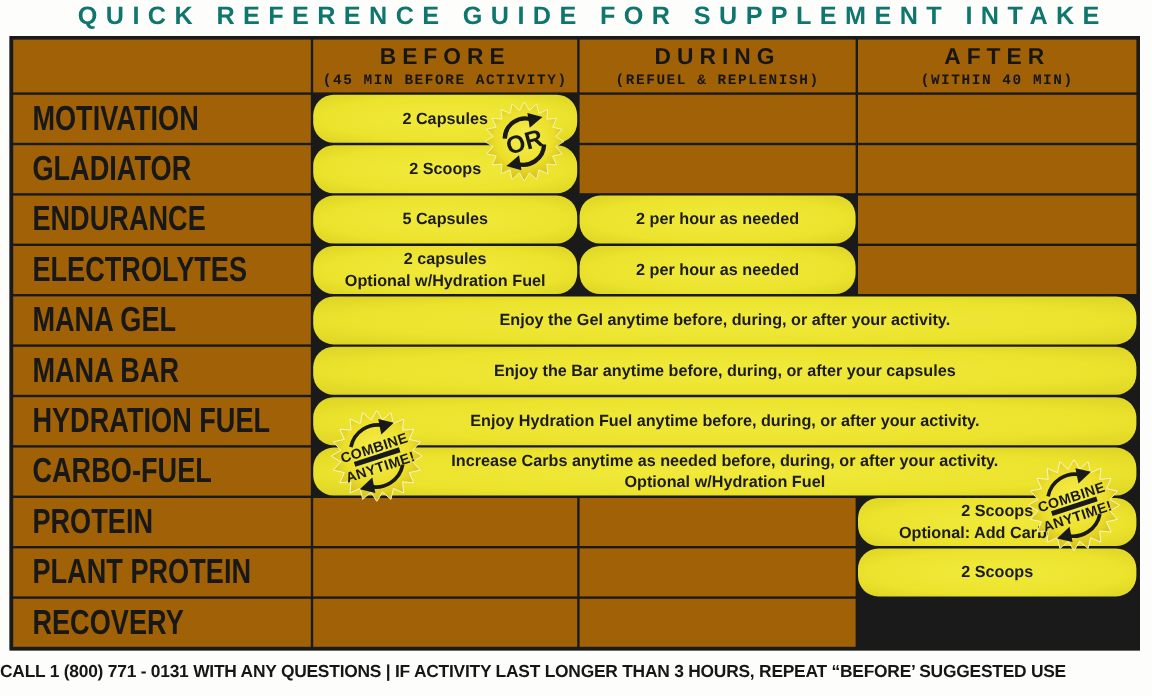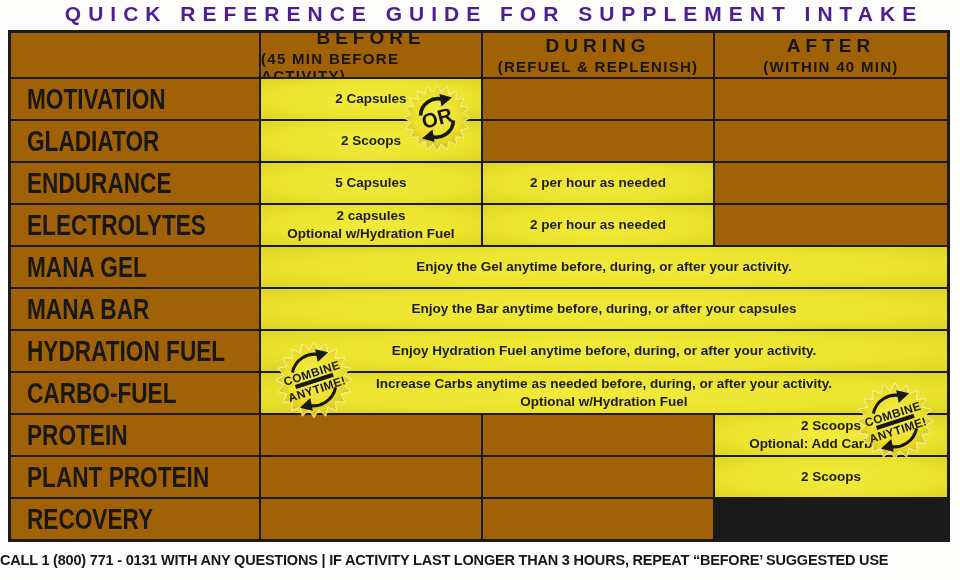--- a/index.html
+++ b/index.html
@@ -1,40 +1,40 @@
 <!DOCTYPE html>
 <html><head>
 <meta charset="utf-8">
 <style>
   * { margin: 0; padding: 0; box-sizing: border-box; }
   html, body { width: 960px; height: 580px; overflow: hidden; background: #ffffff;
     font-family: "Liberation Sans", sans-serif; }
   .page { position: relative; width: 960px; height: 580px; background: #fdfdfc; }
 
   .title { position: absolute; top: 2px; left: 0; width: 960px; text-align: center;
-    font-size: 21px; font-weight: 800; letter-spacing: 7px; color: #4c1d95;
+    font-size: 21px; font-weight: 800; letter-spacing: 7px; color: #0f766e;
     white-space: nowrap; padding-left: 28px; }
 
   .table { position: absolute; top: 30px; left: 8px; width: 942px;
     display: grid; grid-template-columns: 248px 220px 230px 1fr;
     grid-template-rows: 44px repeat(11, 40px); gap: 2px;
     background: #1a1a1a; border: 3px solid #1a1a1a; }
 
   .cell { background: #a16207; display: flex; align-items: center; justify-content: center;
     overflow: hidden; }
-  .cell.yellow { background: radial-gradient(ellipse at center, #f1ea3c 0%, #ebe32c 65%, #ddd325 100%); }
+  .cell.yellow { background: radial-gradient(ellipse at center, #f1ea3c 0%, #ebe32c 65%, #ddd325 100%); border-radius: 17px; }
   .cell.span3 { grid-column: 2 / 5; }
   .cell.labelcell { justify-content: flex-start; padding-left: 16px; }
 
   .lbl { font-size: 29px; font-weight: 800; color: #181818; letter-spacing: 0px;
     transform: scaleX(0.78); transform-origin: left center; white-space: nowrap; }
 
   .hdr { flex-direction: column; }
   .hdr .big { font-size: 19px; font-weight: 800; letter-spacing: 5px; color: #161616; }
-  .hdr .small { font-size: 15px; font-weight: 700; letter-spacing: 1.3px; color: #161616; margin-top: 1px; }
+  .hdr .small { font-size: 12px; font-weight: 700; letter-spacing: 1.3px; color: #161616; margin-top: 1px; font-family: Liberation Mono, monospace; }
 
   .ct { font-size: 13.5px; font-weight: 600; color: #1c1c1c; text-align: center;
     white-space: pre-line; line-height: 1.3; padding: 0 6px; }
 
   .badge { position: absolute; pointer-events: none; }
   #badge-or { left: 404px; top: 85px; width: 66px; height: 66px; }
   #badge-combine-left { left: 276px; top: 342px; width: 76px; height: 76px; }
   #badge-combine-right { left: 857px; top: 383px; width: 76px; height: 76px; }
 
   .footer { position: absolute; top: 552px; left: 0; width: 960px; 

